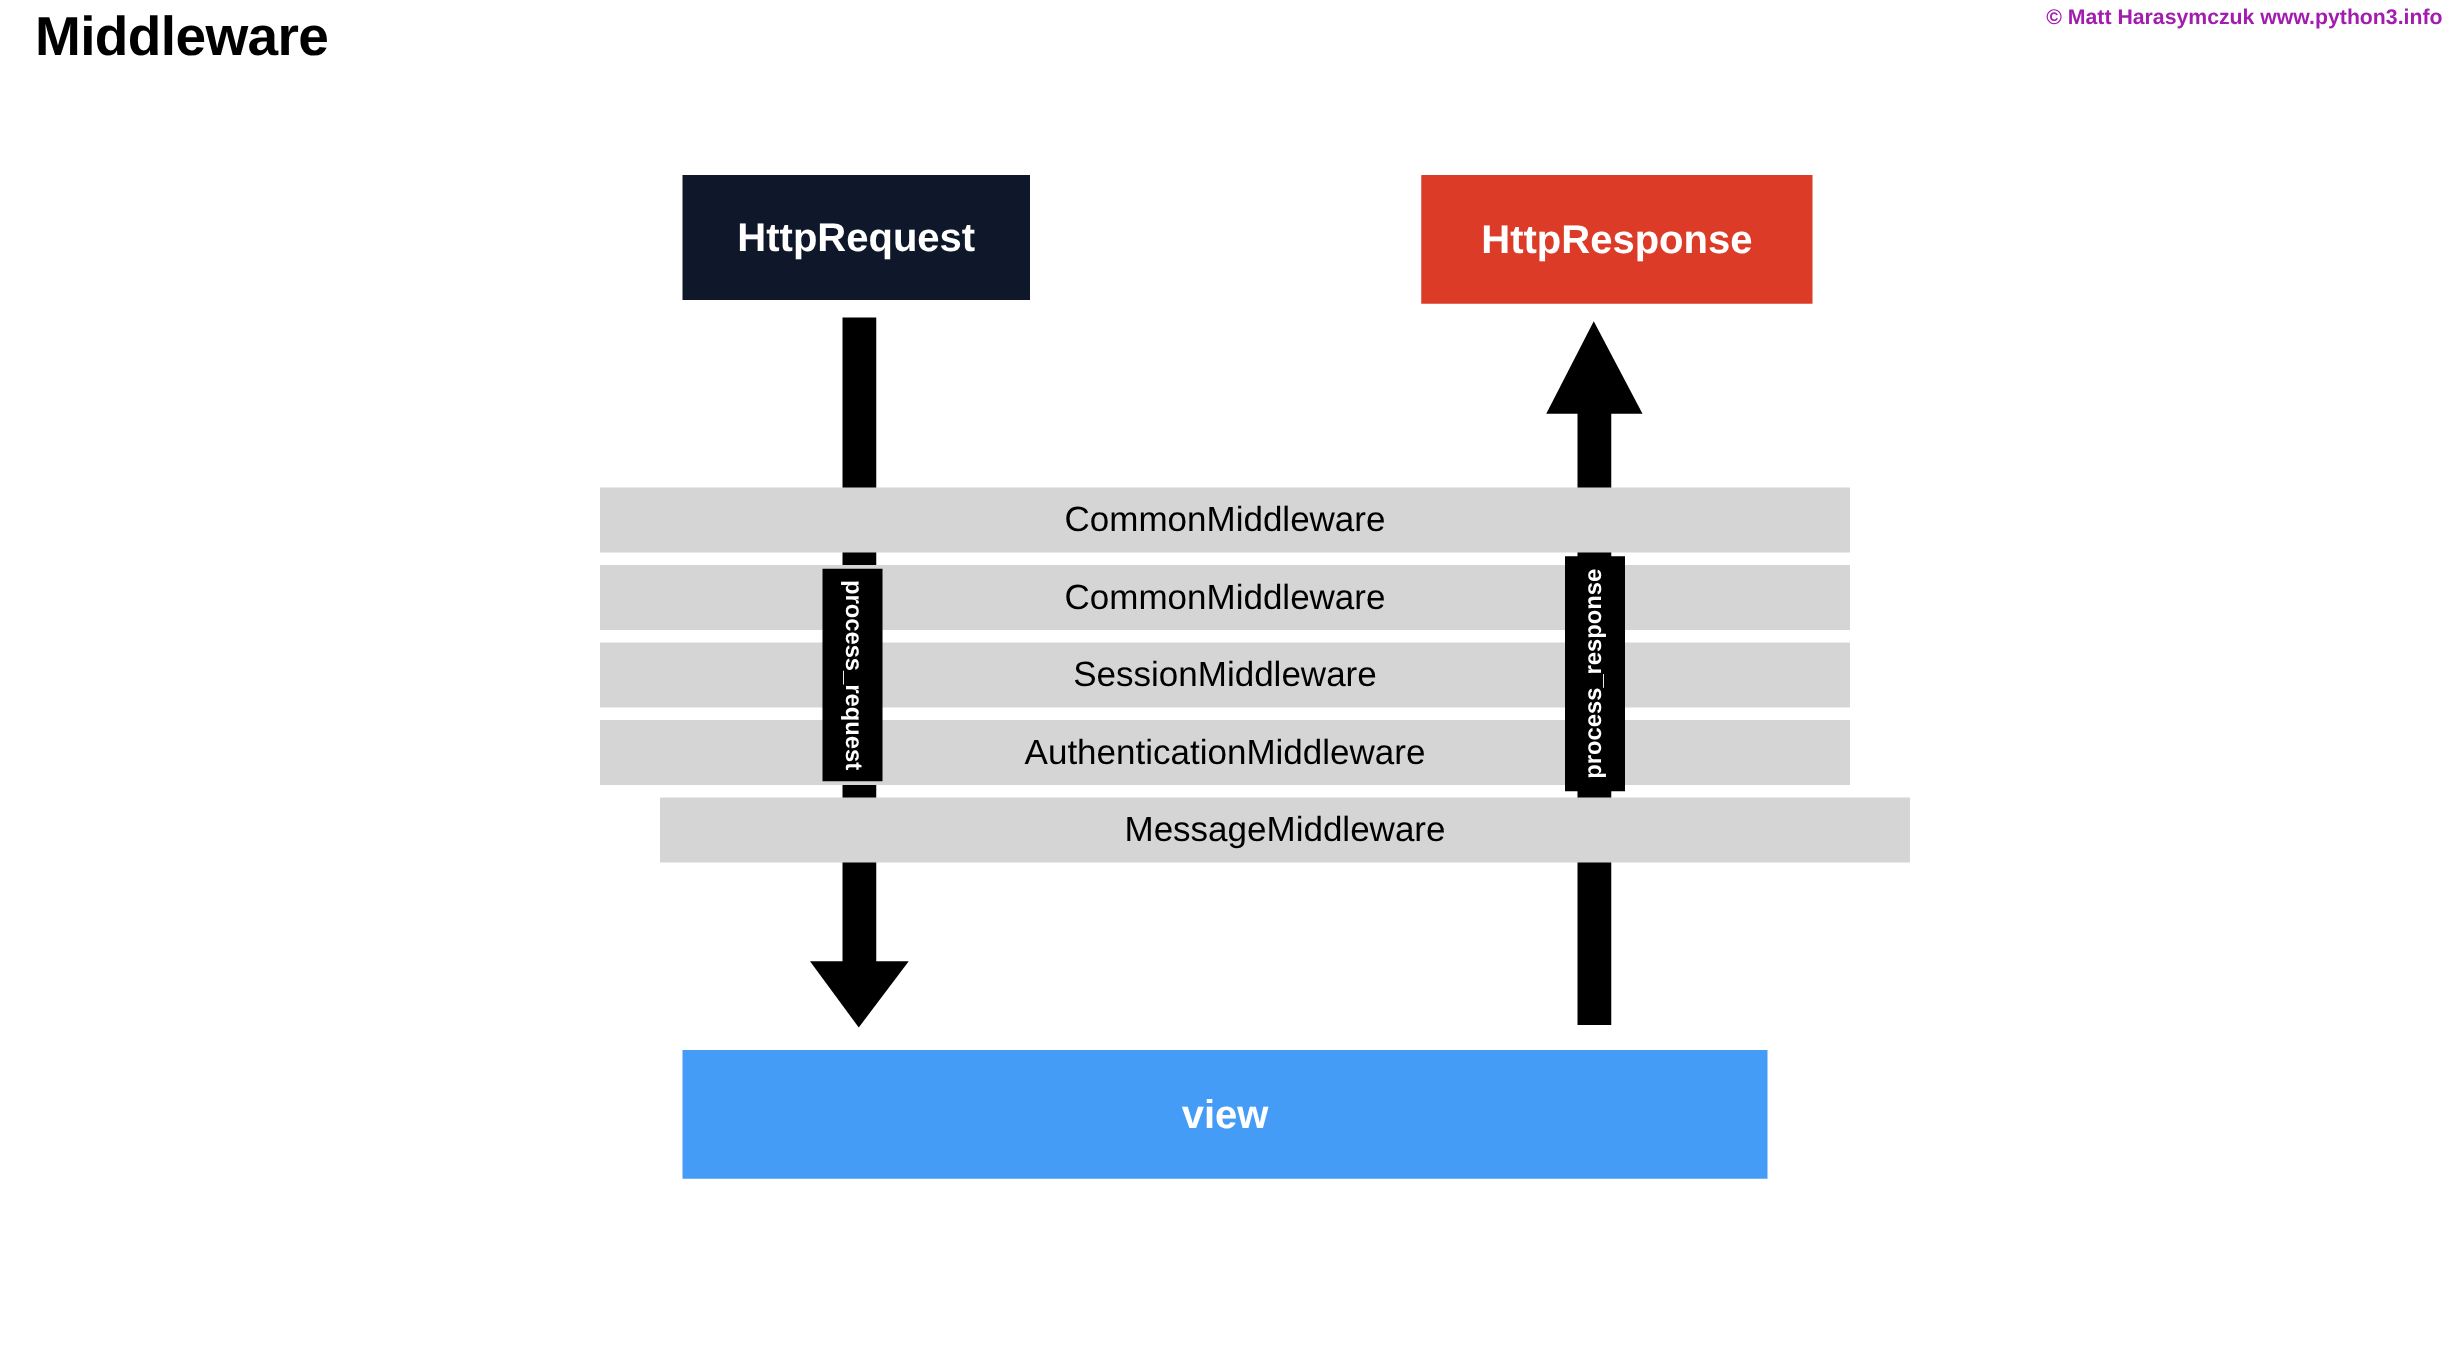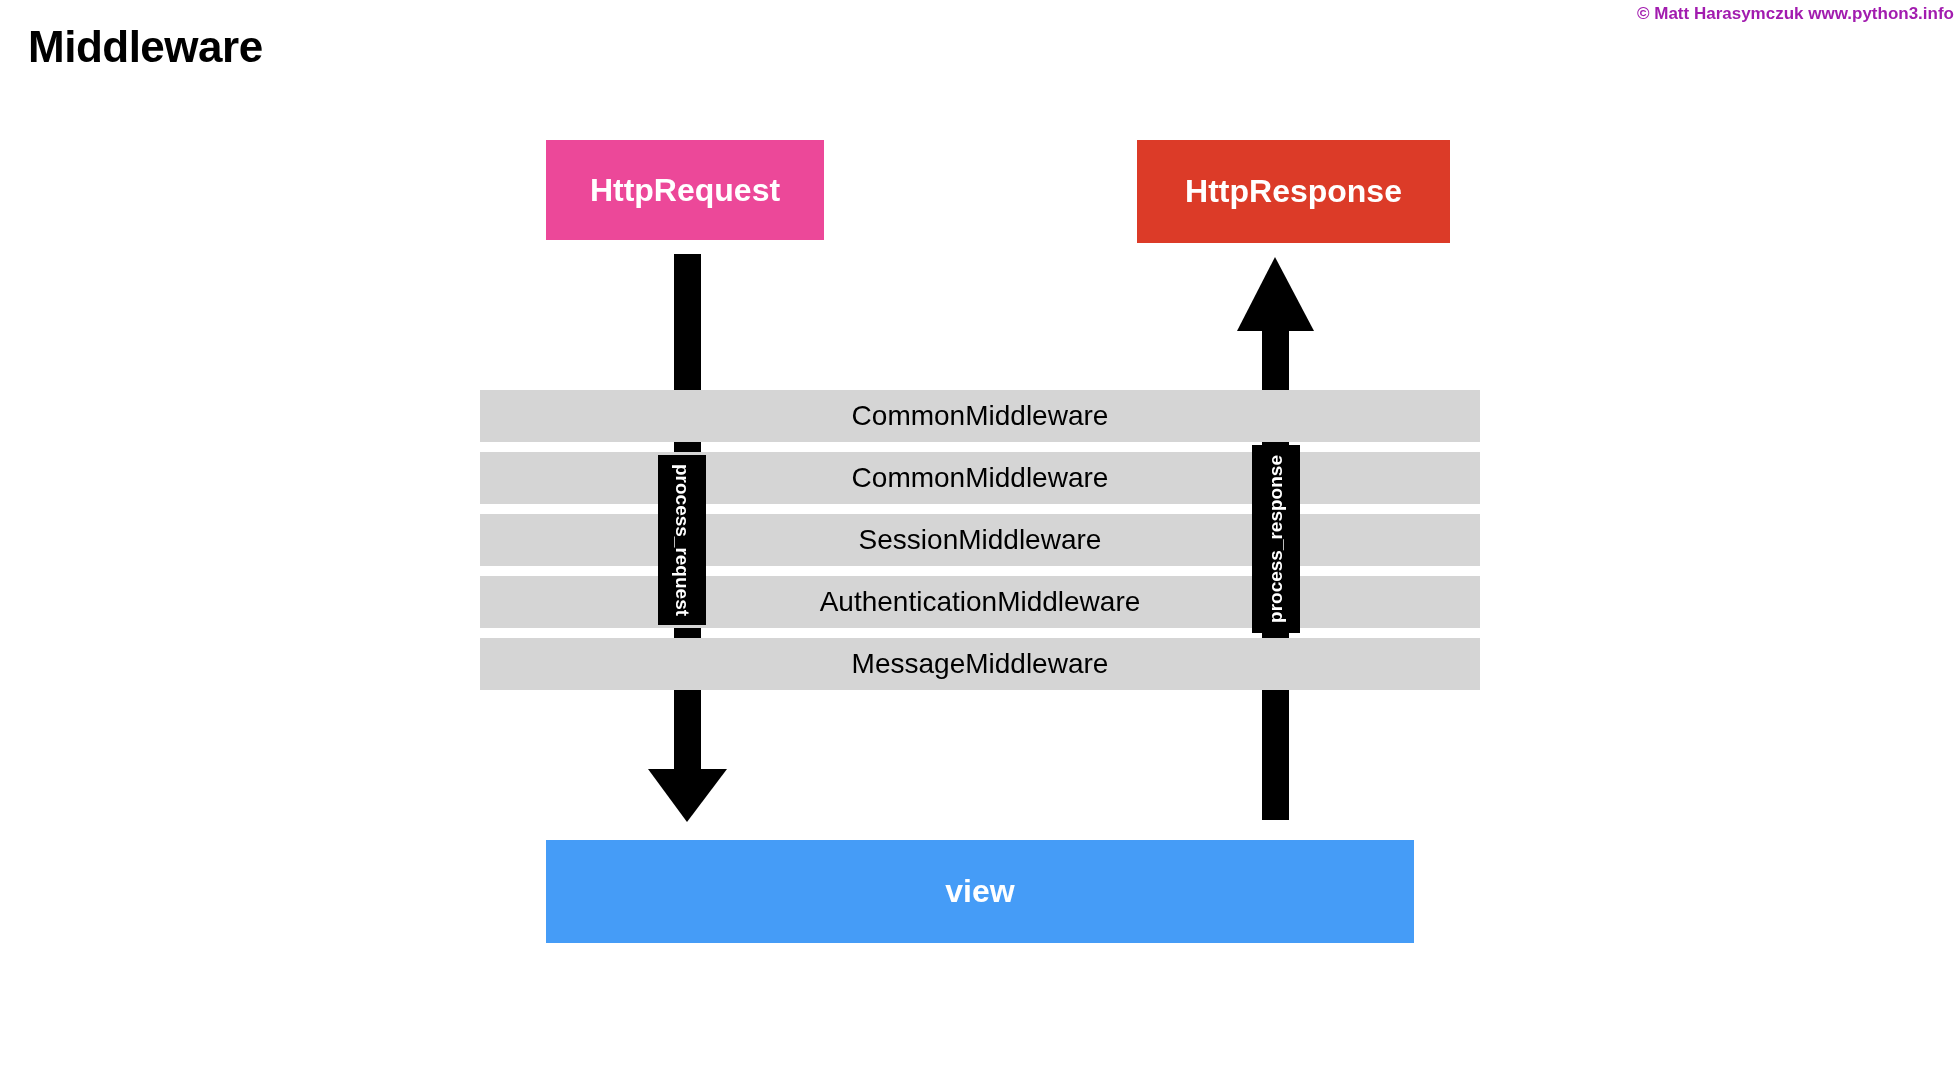--- a/index.html
+++ b/index.html
@@ -21,21 +21,21 @@
     left: 0;
     top: 0;
     width: 1960px;
     height: 1080px;
   }
 
   
   .page-title {
     position: absolute;
     left: 28px;
-    top: 22px;
+    top: 5px;
     font-size: 44px;
     font-weight: bold;
     color: #000000;
     letter-spacing: -0.5px;
     white-space: nowrap;
   }
   .copyright {
     position: absolute;
     right: 6px;
     top: 4px;
@@ -54,21 +54,21 @@
     color: #ffffff;
     font-size: 32px;
     font-weight: bold;
     white-space: nowrap;
   }
   #http-request-box {
     left: 546px;
     top: 140px;
     width: 278px;
     height: 100px;
-    background: #ec4899;
+    background: #0f172a;
     align-items: center;
   }
   #http-response-box {
     left: 1137px;
     top: 140px;
     width: 313px;
     height: 103px;
     background: #dc3b28;
   }
 
@@ -194,21 +194,21 @@
     </div>
     <div class="mw-row" style="top:62px;">
       <span class="mw-label">CommonMiddleware</span>
     </div>
     <div class="mw-row" style="top:124px;">
       <span class="mw-label">SessionMiddleware</span>
     </div>
     <div class="mw-row" style="top:186px;">
       <span class="mw-label">AuthenticationMiddleware</span>
     </div>
-    <div class="mw-row" style="top:248px;">
+    <div class="mw-row" style="top:248px;margin-left:48px;">
       <span class="mw-label">MessageMiddleware</span>
     </div>
   </div>
 
   <div class="vlabel" id="process-request-label">
     <span>process_request</span>
   </div>
 
   <div class="vlabel" id="process-response-label">
     <span>process_response</span>

